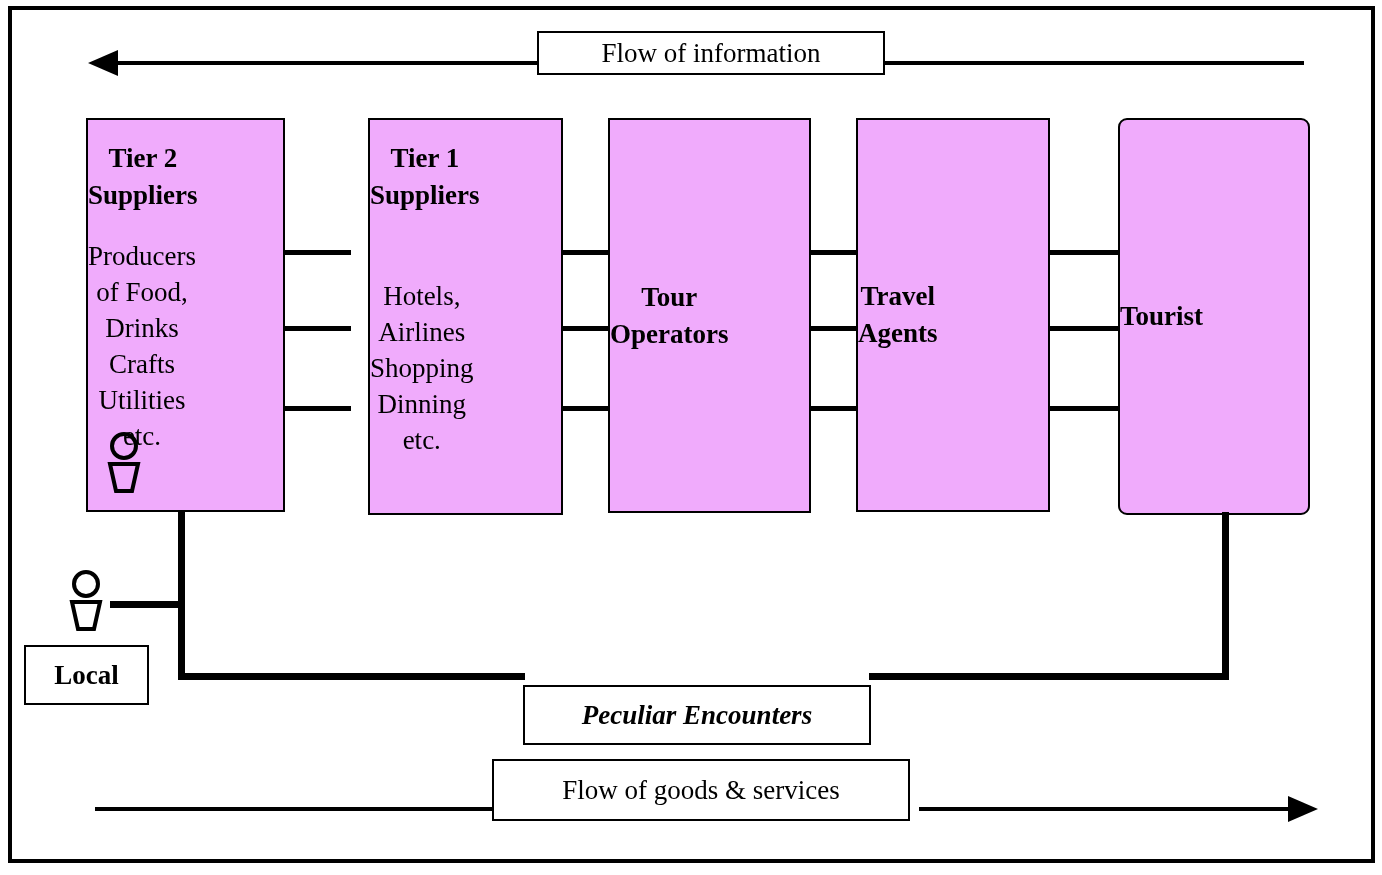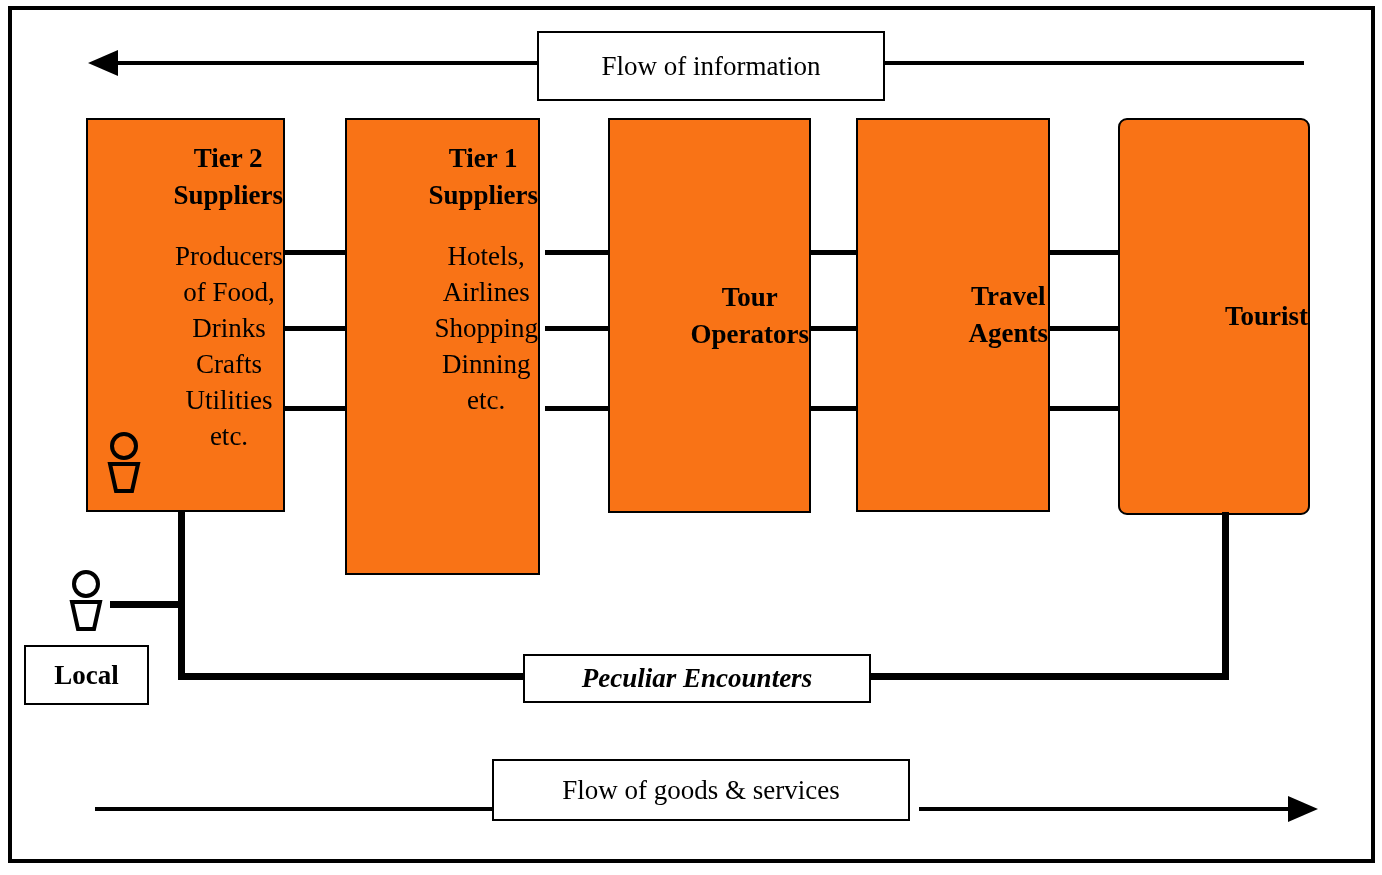--- a/index.html
+++ b/index.html
@@ -25,24 +25,24 @@
     height: 857px;
     border: 4px solid #000;
     box-sizing: border-box;
   }
 
   
   .box {
     position: absolute;
     box-sizing: border-box;
     border: 2px solid #000;
-    background: #f97316;
+    background: #f0abfc;
     display: flex;
     flex-direction: column;
-    align-items: flex-end;
+    align-items: flex-start;
     text-align: center;
   }
 
   .label-box {
     position: absolute;
     box-sizing: border-box;
     border: 2px solid #000;
     background: #fff;
     display: flex;
     align-items: center;
@@ -129,21 +129,21 @@
 <div id="canvas">
 
   <div class="outer-frame"></div>
 
   <div class="thin-line" style="left:118px; top:61px; width:420px;"></div>
 
   <div class="arrow-left" style="left:88px; top:50px;"></div>
 
   <div class="thin-line" style="left:884px; top:61px; width:420px;"></div>
 
-  <div class="label-box" style="left:537px; top:31px; width:348px; height:70px;">
+  <div class="label-box" style="left:537px; top:31px; width:348px; height:44px;">
     <span class="flow-text">Flow of information</span>
   </div>
 
   <div class="hline" style="left:285px; top:250px; width:66px;"></div>
   <div class="hline" style="left:285px; top:326px; width:66px;"></div>
   <div class="hline" style="left:285px; top:406px; width:66px;"></div>
 
   <div class="hline" style="left:545px; top:250px; width:64px;"></div>
   <div class="hline" style="left:545px; top:326px; width:64px;"></div>
   <div class="hline" style="left:545px; top:406px; width:64px;"></div>
@@ -160,21 +160,21 @@
     <div class="box-title">Tier 2
 Suppliers</div>
     <div class="box-body">Producers
 of Food,
 Drinks
 Crafts
 Utilities
 etc.</div>
   </div>
 
-  <div class="box" style="left:345px; top:118px; width:195px; height:457px;">
+  <div class="box" style="left:368px; top:118px; width:195px; height:397px;gap:40px;">
     <div class="box-title">Tier 1
 Suppliers</div>
     <div class="box-body">Hotels,
 Airlines
 Shopping
 Dinning
 etc.</div>
   </div>
 
   <div class="box" style="left:856px; top:118px; width:194px; height:394px; justify-content:center;">
@@ -204,21 +204,21 @@
 
   <svg class="person-icon" style="left:63px; top:570px;" width="46" height="62" viewBox="0 0 46 62">
     <circle cx="23" cy="14" r="12" fill="none" stroke="#000" stroke-width="4"></circle>
     <path d="M9 32 L37 32 L31 59 L15 59 Z" fill="none" stroke="#000" stroke-width="4"></path>
   </svg>
 
   <div class="label-box" style="left:24px; top:645px; width:125px; height:60px;font-weight:bold;">
     <span class="local-text">Local</span>
   </div>
 
-  <div class="label-box" style="left:523px; top:654px; width:348px; height:49px;">
+  <div class="label-box" style="left:523px; top:685px; width:348px; height:60px;">
     <span class="pe-text">Peculiar Encounters</span>
   </div>
 
   <div class="hline" style="left:869px; top:673px; width:360px; height:7px;"></div>
 
   <div class="vline" style="left:1222px; top:512px; height:168px;"></div>
 
   <div class="thin-line" style="left:95px; top:807px; width:398px;"></div>
   <div class="label-box" style="left:492px; top:759px; width:418px; height:62px;">
     <span class="flow-text">Flow of goods &amp; services</span>

